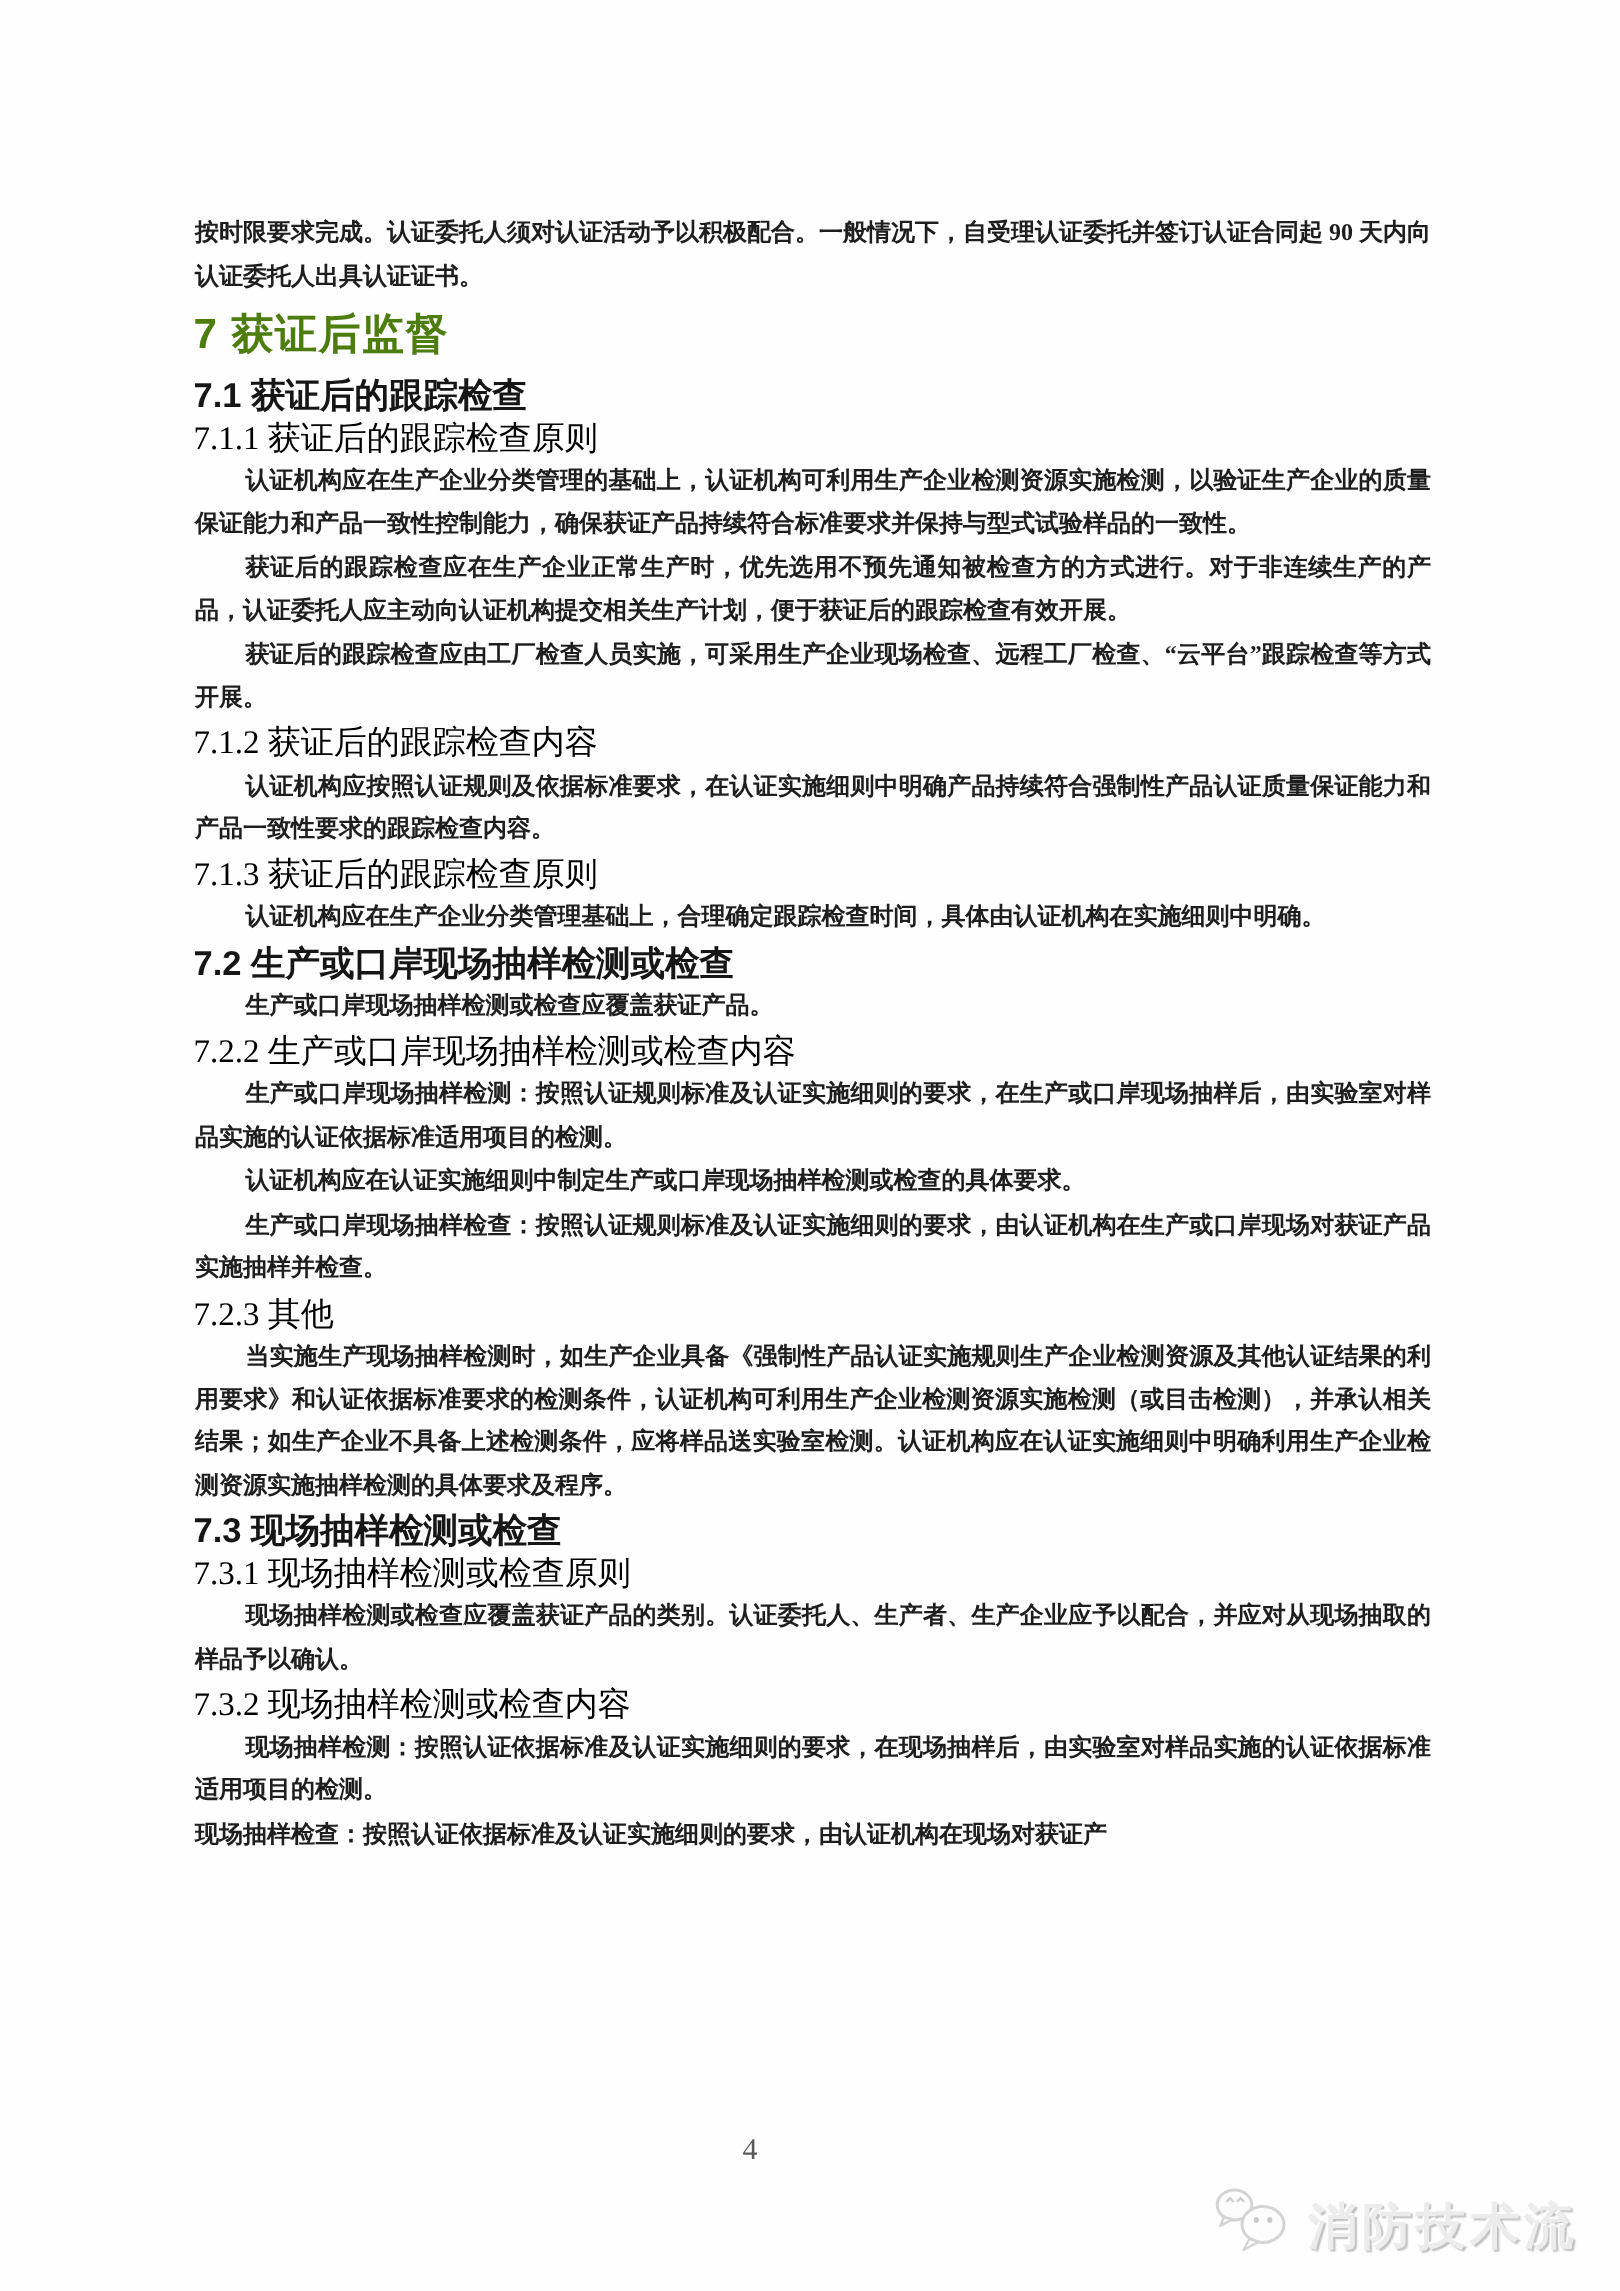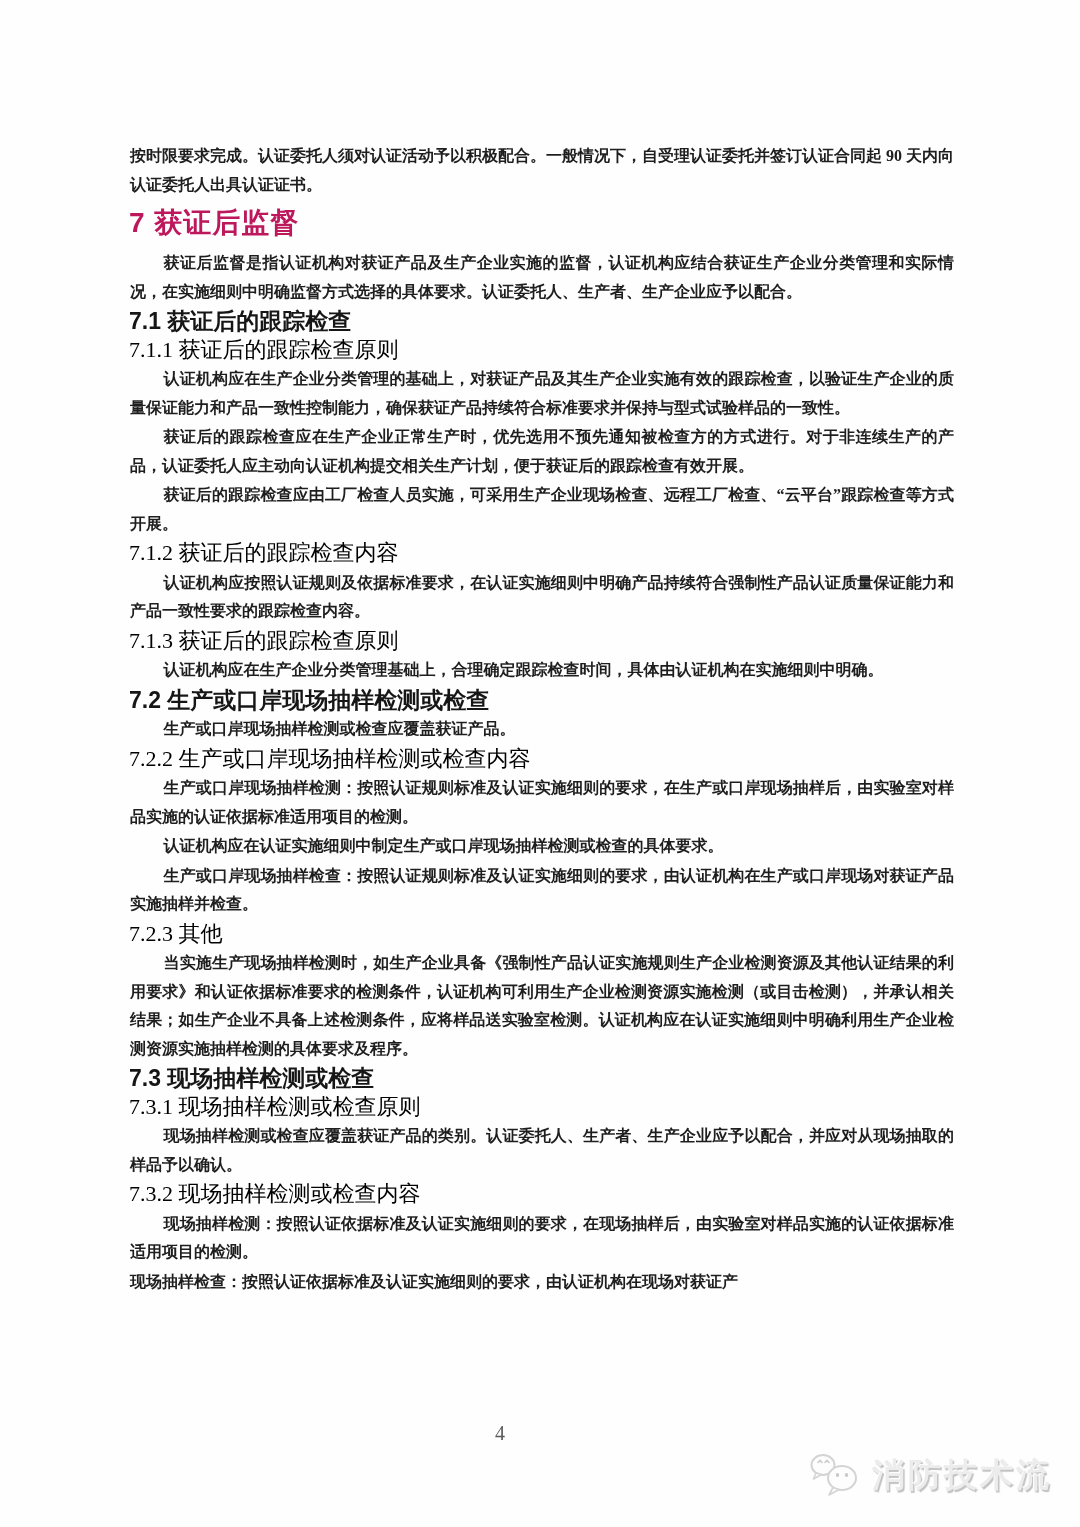--- a/index.html
+++ b/index.html
@@ -28,21 +28,21 @@
     color: #1e1e1e;
     font-weight: bold;
   }
   .content p.indent { text-indent: 2.1em; }
   .content h1 {
     margin: 7px 0 10px 0;
     font-size: 28px;
     line-height: 33px;
     font-weight: 700;
     font-family: "Liberation Sans", "DejaVu Sans", sans-serif;
-    color: #be185d;
+    color: #4d7c0f;
     letter-spacing: 1px;
   }
   .content h2 {
     margin: 0;
     font-size: 23px;
     line-height: 28.5px;
     font-weight: 700;
     font-family: "Liberation Sans", "DejaVu Sans", sans-serif;
     color: #161616;
   }
@@ -73,34 +73,34 @@
     user-select: none;
   }
   .wm-icon { display: inline-block; width: 54px; height: 46px; }
   .wm-text {
     font-family: "Liberation Sans", "DejaVu Sans", sans-serif;
     font-size: 33px;
     font-weight: 700;
     letter-spacing: 3px;
     color: #ececec;
     text-shadow: -1px -1px 0 #ffffff, 1.5px 1.5px 1px #c2c2c2;
+    margin-top: 10px;
   }
 </style>
 </head>
 <body>
 
 <div class="page">
 
   <main class="content">
       <p>按时限要求完成。认证委托人须对认证活动予以积极配合。一般情况下，自受理认证委托并签订认证合同起 90 天内向认证委托人出具认证证书。</p>
       <h1>7  获证后监督</h1>
-      <p class="indent">获证后监督是指认证机构对获证产品及生产企业实施的监督，认证机构应结合获证生产企业分类管理和实际情况，在实施细则中明确监督方式选择的具体要求。认证委托人、生产者、生产企业应予以配合。</p>
       <h2>7.1 获证后的跟踪检查</h2>
       <h3>7.1.1 获证后的跟踪检查原则</h3>
-      <p class="indent">认证机构应在生产企业分类管理的基础上，对获证产品及其生产企业实施有效的跟踪检查，以验证生产企业的质量保证能力和产品一致性控制能力，确保获证产品持续符合标准要求并保持与型式试验样品的一致性。</p>
+      <p class="indent">认证机构应在生产企业分类管理的基础上，认证机构可利用生产企业检测资源实施检测，以验证生产企业的质量保证能力和产品一致性控制能力，确保获证产品持续符合标准要求并保持与型式试验样品的一致性。</p>
       <p class="indent">获证后的跟踪检查应在生产企业正常生产时，优先选用不预先通知被检查方的方式进行。对于非连续生产的产品，认证委托人应主动向认证机构提交相关生产计划，便于获证后的跟踪检查有效开展。</p>
       <p class="indent">获证后的跟踪检查应由工厂检查人员实施，可采用生产企业现场检查、远程工厂检查、“云平台”跟踪检查等方式开展。</p>
       <h3>7.1.2 获证后的跟踪检查内容</h3>
       <p class="indent">认证机构应按照认证规则及依据标准要求，在认证实施细则中明确产品持续符合强制性产品认证质量保证能力和产品一致性要求的跟踪检查内容。</p>
       <h3>7.1.3 获证后的跟踪检查原则</h3>
       <p class="indent">认证机构应在生产企业分类管理基础上，合理确定跟踪检查时间，具体由认证机构在实施细则中明确。</p>
       <h2>7.2 生产或口岸现场抽样检测或检查</h2>
       <p class="indent">生产或口岸现场抽样检测或检查应覆盖获证产品。</p>
       <h3>7.2.2 生产或口岸现场抽样检测或检查内容</h3>
       <p class="indent">生产或口岸现场抽样检测：按照认证规则标准及认证实施细则的要求，在生产或口岸现场抽样后，由实验室对样品实施的认证依据标准适用项目的检测。</p>

